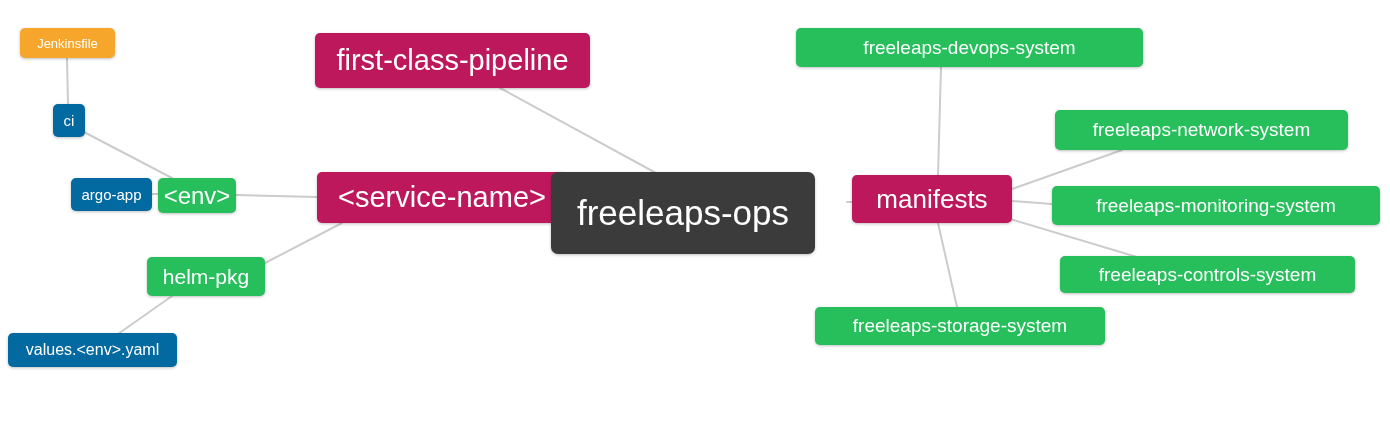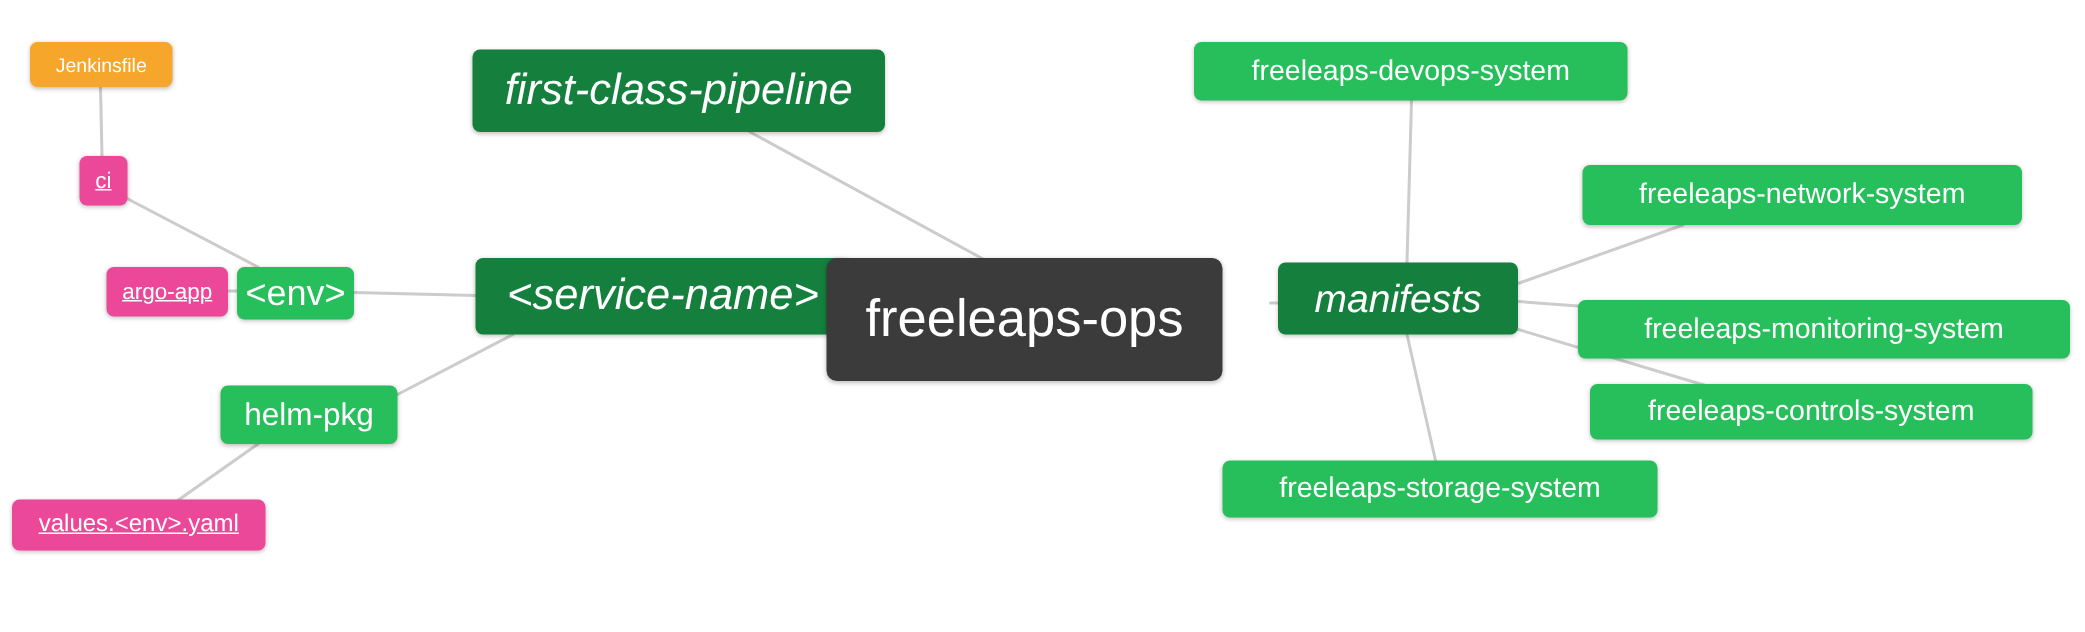--- a/index.html
+++ b/index.html
@@ -23,38 +23,38 @@
     align-items: center;
     justify-content: center;
     color: #ffffff;
     border-radius: 5px;
     box-shadow: 0 1px 3px rgba(0,0,0,0.25);
     white-space: nowrap;
     cursor: pointer;
     box-sizing: border-box;
   }
   .orange { background: #f5a62b; }
-  .red    { background: #ec4899; text-decoration: underline; }
+  .red    { background: #0369a1; }
   .green  { background: #27be5c; }
-  .blue   { background: #15803d; font-style: italic; }
+  .blue   { background: #be185d; }
   .dark   { background: #3b3b3b; border-radius: 7px; }
 
   .n-jenkinsfile { left: 20px;  top: 28px;  width: 95px;  height: 30px; font-size: 13px; }
   .n-ci          { left: 53px;  top: 104px; width: 32px;  height: 33px; font-size: 15px; }
   .n-argo-app    { left: 26px;  top: 178px; width: 81px;  height: 33px; font-size: 15px; margin-left: 45px; }
   .n-env         { left: 158px; top: 178px; width: 78px;  height: 35px; font-size: 24px; }
   .n-helm-pkg    { left: 147px; top: 257px; width: 118px; height: 39px; font-size: 21px; }
   .n-values      { left: 8px;   top: 333px; width: 169px; height: 34px; font-size: 16px; }
   .n-fcp         { left: 315px; top: 33px;  width: 275px; height: 55px; font-size: 29px; }
   .n-service     { left: 317px; top: 172px; width: 250px; height: 51px; font-size: 29px; }
   .n-ops         { left: 551px; top: 172px; width: 264px; height: 82px; font-size: 35px; }
   .n-manifests   { left: 852px; top: 175px; width: 160px; height: 48px; font-size: 26px; }
-  .n-devops      { left: 796px; top: 28px;  width: 289px; height: 39px; font-size: 19px; text-align: right; }
+  .n-devops      { left: 796px; top: 28px;  width: 347px; height: 39px; font-size: 19px; text-align: right; }
   .n-network     { left: 1055px;top: 110px; width: 293px; height: 40px; font-size: 19px; }
-  .n-monitoring  { left: 1052px;top: 200px; width: 328px; height: 39px; font-size: 19px; }
+  .n-monitoring  { left: 1052px;top: 186px; width: 328px; height: 39px; font-size: 19px; }
   .n-controls    { left: 1060px;top: 256px; width: 295px; height: 37px; font-size: 19px; text-align: right; }
   .n-storage     { left: 815px; top: 307px; width: 290px; height: 38px; font-size: 19px; }
 </style>
 </head>
 <body>
 
 <div id="canvas">
 
   <svg id="edges" viewBox="0 0 1390 421" xmlns="http://www.w3.org/2000/svg">
     <g stroke="#cccccc" stroke-width="2" stroke-linecap="round" fill="none">

